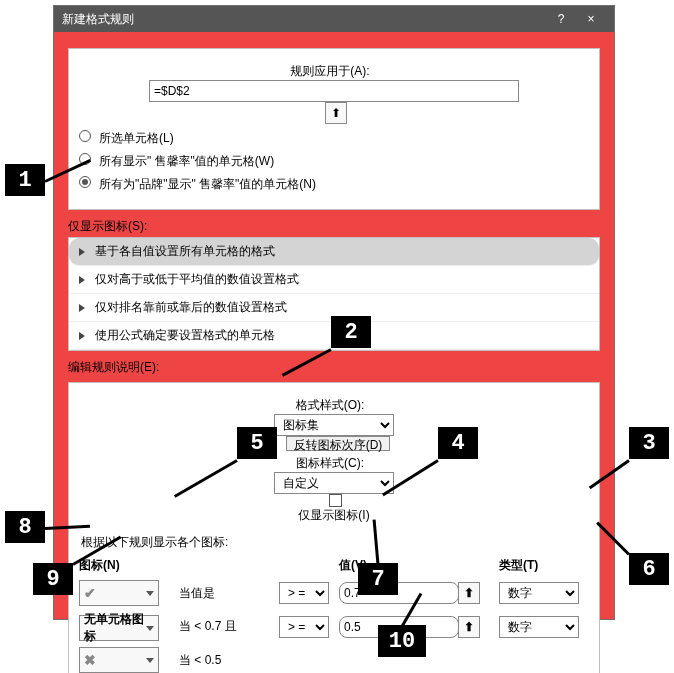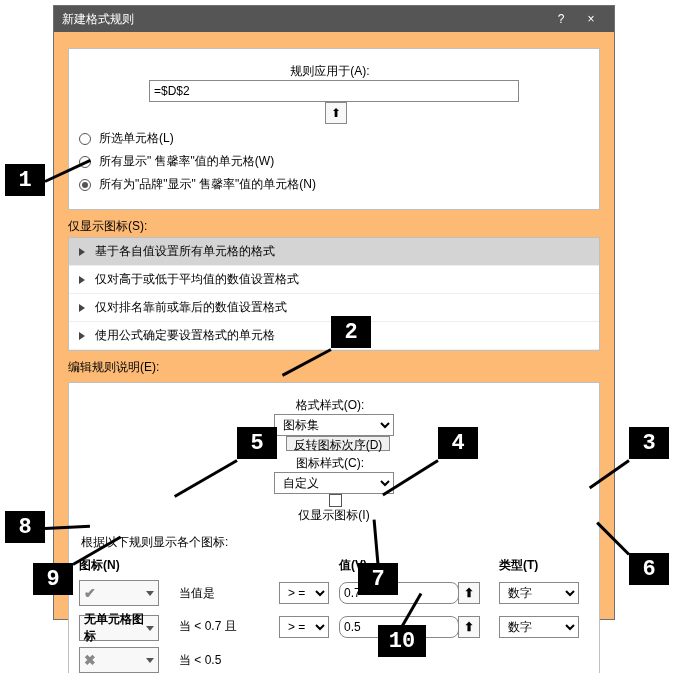--- a/index.html
+++ b/index.html
@@ -1,34 +1,34 @@
 <!DOCTYPE html>
 <html><head>
   <meta charset="utf-8">
   <style>
     * { box-sizing: border-box; margin: 0; padding: 0; font-family: "Microsoft YaHei", sans-serif; font-size: 12px; }
     body { background: #fff; width: 674px; height: 673px; position: relative; }
-    .dialog { position: absolute; left: 53px; top: 5px; width: 562px; height: 615px; border: 1px solid #707070; background: #fdba74; }
+    .dialog { position: absolute; left: 53px; top: 5px; width: 562px; height: 615px; border: 1px solid #707070; background: #ef4444; }
     .titlebar { height: 26px; background: #555; color: #fff; display: flex; align-items: center; padding: 0 8px; }
     .titlebar-title { flex: 1; }
     .titlebar-btn { width: 30px; text-align: center; cursor: pointer; color: #fff; }
     .content { padding: 10px 14px; }
     .section { border: 1px solid #c0c0c0; padding: 10px; margin-top: 6px; background: #fff; }
     .row { display: flex; align-items: center; margin: 4px 0; flex-direction: column; }
     .lbl { margin-right: 8px; }
     .ml { margin-left: 8px; }
     .applyto input { width: 370px; height: 22px; border: 1px solid #888; padding: 0 4px; }
     .pickbtn { width: 22px; height: 22px; border: 1px solid #888; background: #f8f8f8; margin-left: 4px; display: inline-flex; align-items: center; justify-content: center; }
-    .radio-row { display: flex; align-items: center; margin: 6px 0; }
+    .radio-row { display: flex; margin: 6px 0; }
     .radio { width: 12px; height: 12px; border: 1.5px solid #555; border-radius: 50%; margin-right: 8px; display: inline-flex; align-items: center; justify-content: center; }
     .radio.selected::after { content: ""; width: 6px; height: 6px; background: #555; border-radius: 50%; display: block; }
     .sub-label { margin: 8px 0 2px 0; }
     .type-list { border: 1px solid #c0c0c0; background: #fff; }
     .type-item { padding: 5px 10px; display: flex; align-items: center; border-bottom: 1px solid #eee; }
-    .type-item.selected { background: #d4d4d4; }
+    .type-item.selected { background: #d4d4d4; border-radius: 10px; }
     .tri { display: inline-block; width: 0; height: 0; border-left: 6px solid #444; border-top: 4px solid transparent; border-bottom: 4px solid transparent; margin-right: 10px; }
     .section-legend { font-weight: bold; margin-bottom: 8px; }
     select, input[type="text"].val { height: 22px; border: 1px solid #888; background: #fff; padding: 0 4px; }
     select.fmt { width: 120px; }
     select.custom { width: 120px; }
     button.std { height: 15px; padding: 0 7px; border: 1px solid #888; background: #f0f0f0; cursor: pointer; }
     .chk { width: 13px; height: 13px; border: 1px solid #555; display: inline-block; margin-right: 5px; }
     .rules-hdr { margin: 10px 0 4px 2px; }
     .col-hdrs { display: flex; }
     .col-icon { width: 100px; font-weight: bold; }

